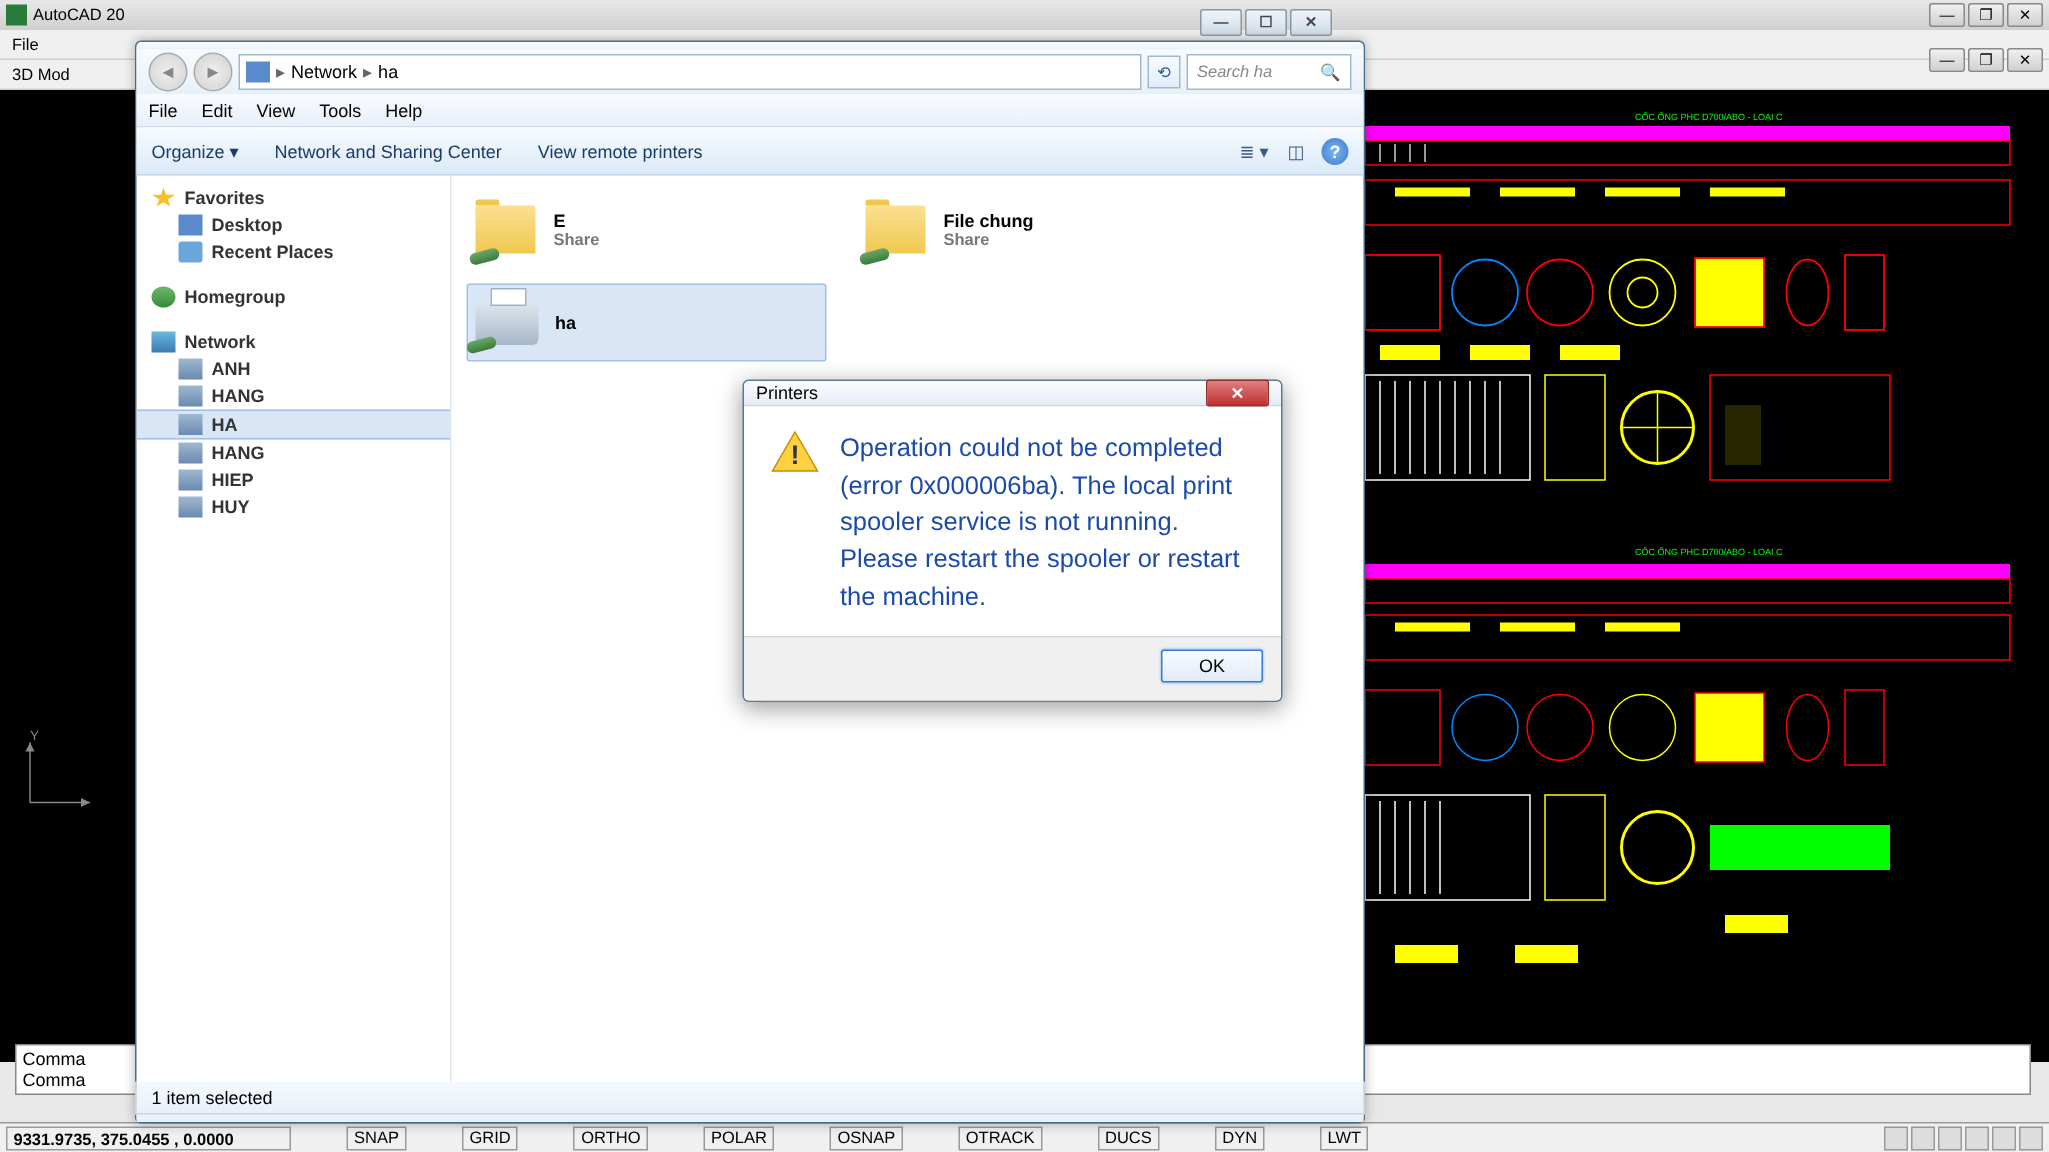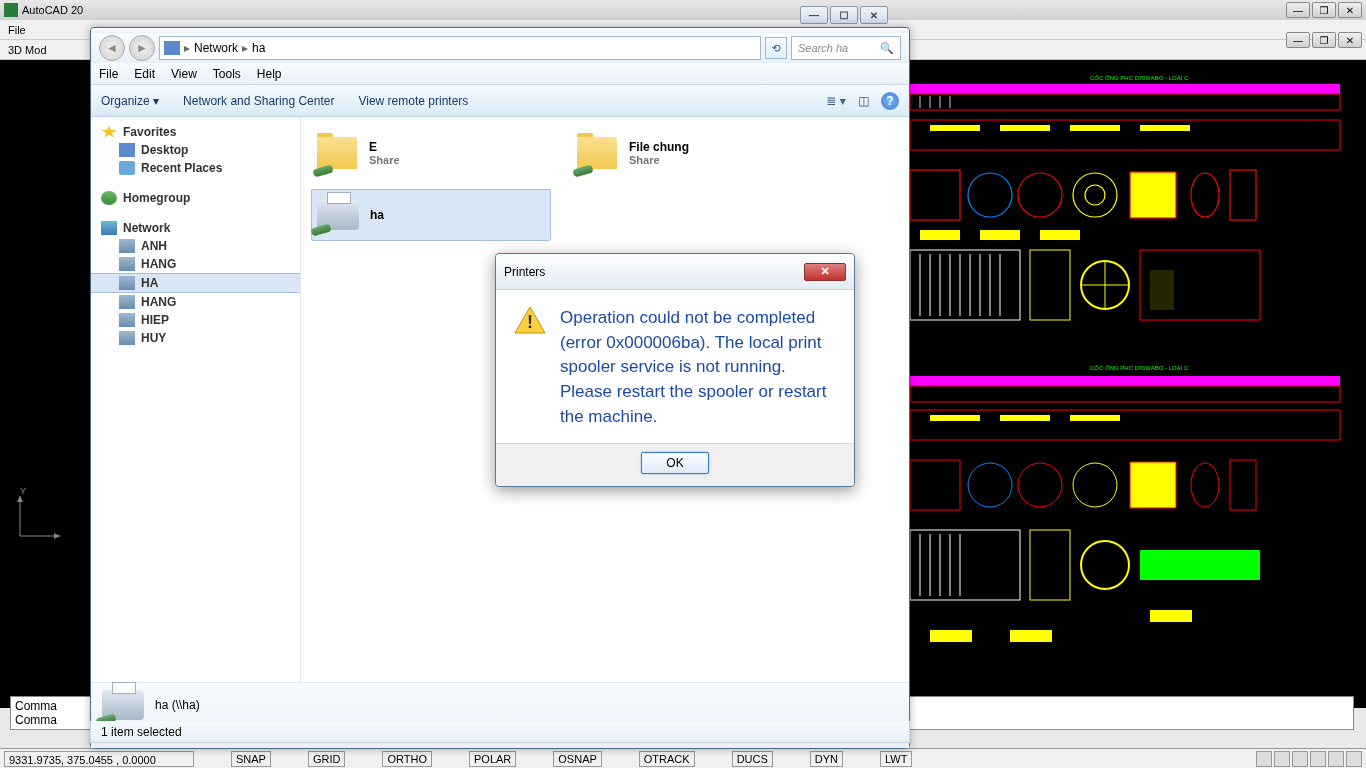--- a/index.html
+++ b/index.html
@@ -16,21 +16,21 @@
 
 .autocad-canvas { position: absolute; top: 60px; left: 0; right: 0; bottom: 60px; background: #000; overflow: hidden; }
 .cad-drawing { position: absolute; left: 910px; top: 70px; width: 450px; height: 600px; }
 .cad-drawing svg { width: 100%; height: 100%; }
 
 .ucs { position: absolute; left: 10px; bottom: 160px; color: #888; font-size: 10px; }
 .ucs svg { width: 60px; height: 60px; }
 
 .cmdline { position: absolute; left: 10px; bottom: 38px; right: 12px; height: 34px; background: #fff; border: 1px solid #888; font-size: 12px; padding: 0 4px; display: flex; flex-direction: column; justify-content: center; }
 .statusbar { position: absolute; left: 0; bottom: 0; right: 0; height: 20px; background: #f0f0f0; border-top: 1px solid #999; display: flex; align-items: center; font-size: 11px; padding: 0 4px; gap: 4px; }
-.stat-coord { width: 190px; border: 1px solid #999; padding: 0 4px; height: 16px; line-height: 16px; }
+.stat-coord { width: 190px; border: 1px solid #999; padding: 0 4px; height: 16px; line-height: 16px; font-weight: bold; }
 .stat-btn { border: 1px solid #999; padding: 0 4px; height: 16px; line-height: 14px; background: #f0f0f0; cursor: pointer; margin-left: 33px; }
 .stat-icons { margin-left: auto; display: flex; gap: 2px; }
 .stat-ic { width: 16px; height: 16px; background: #ddd; border: 1px solid #999; }
 
 
 .explorer { position: absolute; left: 90px; top: 27px; width: 820px; height: 722px; background: #fff; border: 1px solid #4a6a8a; box-shadow: 0 0 8px rgba(0,0,0,.3); border-radius: 4px; display: flex; flex-direction: column; }
 .exp-titlebar { height: 5px; background: linear-gradient(#fff, #e8f0f8); border-radius: 4px 4px 0 0; }
 .exp-nav { height: 30px; display: flex; align-items: center; gap: 4px; padding: 2px 8px; background: linear-gradient(#f8fbff, #e8f0f8); }
 .navarrow { width: 26px; height: 26px; border-radius: 50%; background: radial-gradient(#f0f0f0, #d0d0d0); border: 1px solid #aaa; display: flex; align-items: center; justify-content: center; font-size: 12px; color: #888; cursor: pointer; }
 .addressbar { flex: 1; height: 24px; border: 1px solid #a0b8d0; background: #fff; display: flex; align-items: center; padding: 0 4px; font-size: 12px; gap: 4px; }
@@ -85,27 +85,27 @@
 .printer-ic::before { content: ''; position: absolute; left: 10px; top: -8px; width: 22px; height: 10px; background: #fff; border: 1px solid #a0b0c0; }
 .item-labels { font-size: 12px; display: flex; flex-direction: column; }
 .item-sub { color: #777; font-size: 11px; }
 
 .exp-details { height: 44px; border-top: 1px solid #e0e8f0; display: flex; align-items: center; padding: 4px 10px; gap: 10px; font-size: 12px; background: linear-gradient(#f8fbff, #eef4fa); }
 .exp-status { height: 22px; border-top: 1px solid #d0dae8; display: flex; align-items: center; padding: 0 10px; font-size: 12px; background: linear-gradient(#f6faff, #e8f0f8); }
 .chrome-btn { width: 28px; height: 18px; background: linear-gradient(#f0f4f8, #d0dce8); border: 1px solid #8a9aaa; border-radius: 2px; display: flex; align-items: center; justify-content: center; font-size: 10px; font-weight: bold; color: #445; cursor: pointer; }
 
 
 .dialog { position: absolute; left: 495px; top: 253px; width: 360px; background: #fff; border: 1px solid #5a7a9a; border-radius: 4px; box-shadow: 0 4px 16px rgba(0,0,0,.4); }
-.dlg-title { height: 36px; background: linear-gradient(#fcfdfe, #e4ecf6); display: flex; align-items: center; padding: 0 8px; font-size: 12px; border-radius: 4px 4px 0 0; border-bottom: 1px solid #c8d4e0; }
+.dlg-title { height: 17px; background: linear-gradient(#fcfdfe, #e4ecf6); display: flex; align-items: center; padding: 0 8px; font-size: 12px; border-radius: 4px 4px 0 0; border-bottom: 1px solid #c8d4e0; }
 .dlg-close { margin-left: auto; width: 42px; height: 18px; background: linear-gradient(#e08080, #c03030); border: 1px solid #903030; border-radius: 2px; color: #fff; display: flex; align-items: center; justify-content: center; font-size: 11px; font-weight: bold; cursor: pointer; }
 .dlg-body { padding: 16px 18px 14px; display: flex; gap: 14px; }
 .warn-ic { width: 32px; height: 28px; flex-shrink: 0; }
 .warn-ic svg { width: 100%; height: 100%; }
 .dlg-text { color: #1a4aaa; font-size: 17px; line-height: 1.45; }
-.dlg-btns { padding: 8px 12px 12px; background: #f0f0f0; border-top: 1px solid #d8d8d8; display: flex; justify-content: center; border-radius: 0 0 4px 4px; }
+.dlg-btns { padding: 8px 12px 12px; background: #f0f0f0; border-top: 1px solid #d8d8d8; display: flex; justify-content: flex-end; border-radius: 0 0 4px 4px; }
 .ok-btn { width: 68px; height: 22px; background: linear-gradient(#f8fbff, #e0ecf8); border: 1px solid #3a7acc; border-radius: 2px; font-size: 12px; cursor: pointer; box-shadow: 0 0 2px #6ab0f0; }
 
 
 .ac-chrome { position: absolute; right: 4px; top: 2px; display: flex; gap: 2px; }
 .ac-inner-chrome { position: absolute; right: 4px; top: 32px; display: flex; gap: 2px; }
 </style>
 </head>
 <body>
 
 <div class="autocad-bg">
@@ -378,28 +378,20 @@
               <div class="share-pipe" style="left:-6px;bottom:-4px;"></div>
             </div>
           </div>
         <div class="item-labels">
             <span>ha</span>
           </div>
       </div>
     </div>
   </div>
 
-  <div class="exp-details">
-    <div class="bigicon" style="width:44px;height:36px;">
-        <div class="printer-ic">
-          <div class="share-pipe" style="left:-6px;bottom:-4px;"></div>
-        </div>
-      </div>
-    <span>ha (\\ha)</span>
-  </div>
   <div class="exp-status">
     <span>1 item selected</span>
   </div>
 </div>
 
 <div style="position:absolute; left:90px; top:721px; width:820px; height:22px; background:linear-gradient(#f6faff,#e8f0f8); border:1px solid #c8d4e0; border-top:none; display:flex; align-items:center; padding:0 10px; font-size:12px;">
   <span>1 item selected</span>
 </div>
 
 <div class="dialog">

